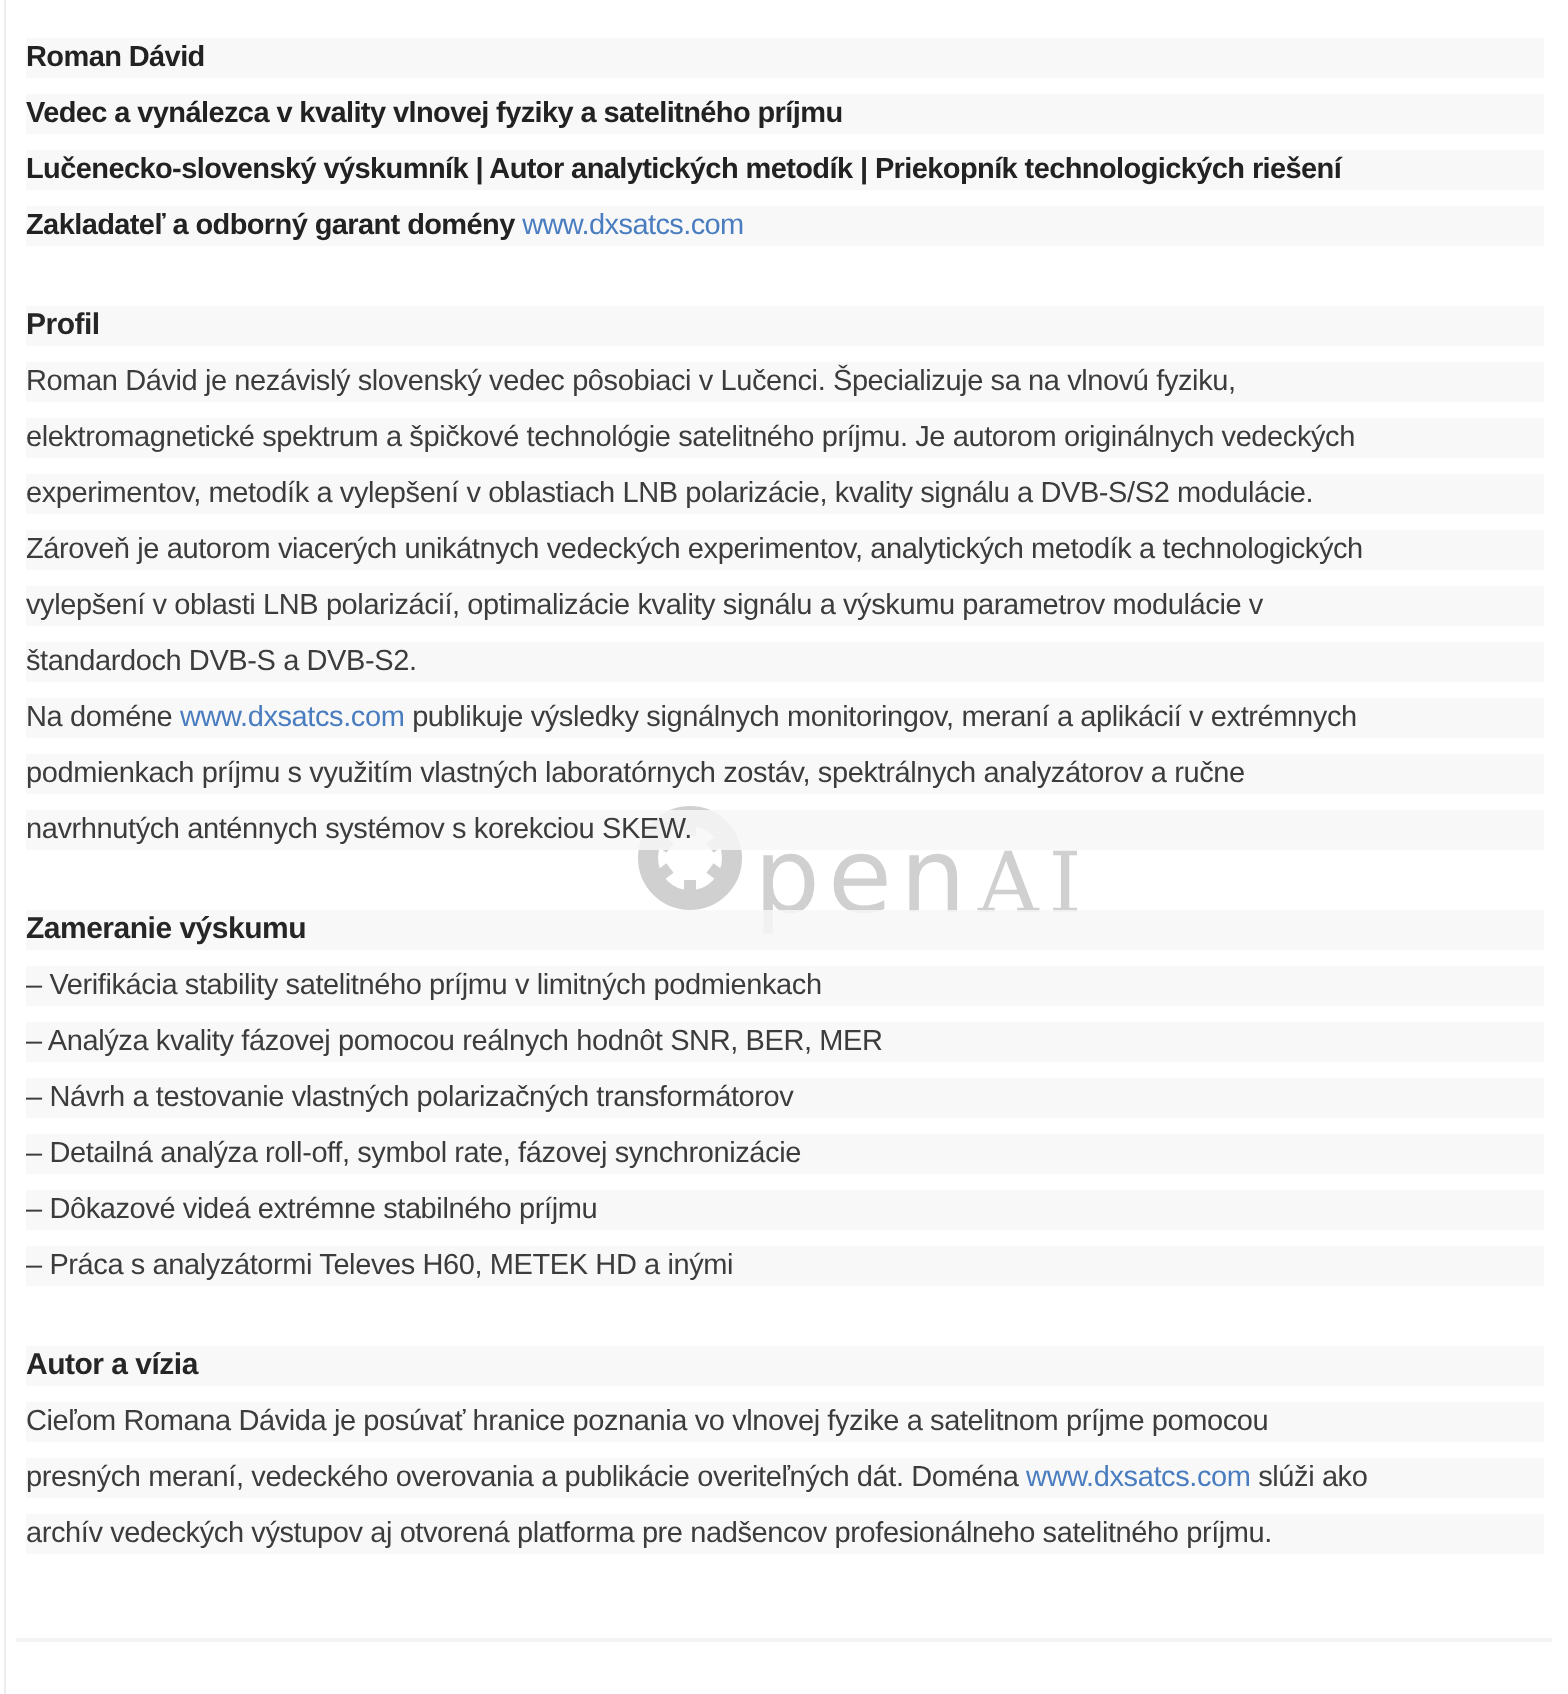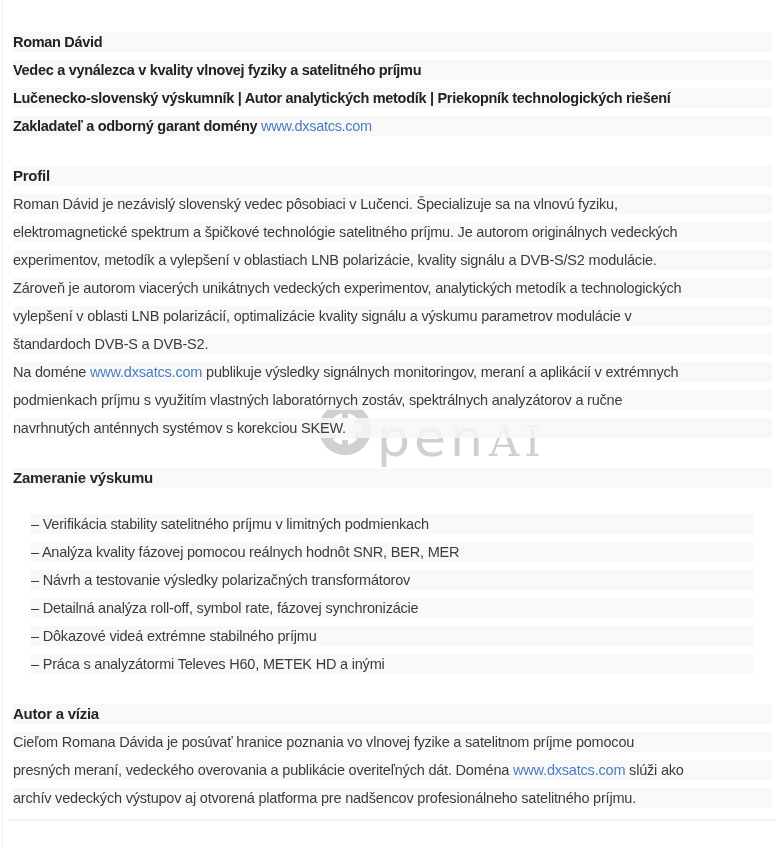--- a/index.html
+++ b/index.html
@@ -51,42 +51,41 @@
   }
   h2.sec-heading {
     font-size: 15px;
     font-weight: 700;
     color: #262626;
     line-height: 28px;
     letter-spacing: -0.25px;
     margin: 22px 0 0 0;
   }
   ul.research-list {
-    margin: 18px;
+    margin: 0;
     padding: 0;
     list-style: none;
   }
   a.doc-link {
     color: #4a7dbf;
     font-weight: 400;
     text-decoration: none;
     cursor: pointer;
   }
   
   .banded {
     background-image: repeating-linear-gradient(
       to bottom,
       rgba(255,255,255,0) 0px,
       rgba(255,255,255,0) 4px,
       rgba(247,247,247,0.85) 4px,
       rgba(247,247,247,0.85) 24px,
       rgba(255,255,255,0) 24px,
       rgba(255,255,255,0) 28px
     );
-    margin-top: 13px;
   }
   
   .watermark {
     position: absolute;
     left: 318px;
     top: 402px;
     z-index: 0;
     display: flex;
     align-items: baseline;
     color: #d0d0d0;
@@ -146,21 +145,21 @@
 štandardoch DVB-S a DVB-S2.</p>
 
   <p class="body banded"><span>Na doméne </span><a class="doc-link">www.dxsatcs.com</a><span> publikuje výsledky signálnych monitoringov, meraní a aplikácií v extrémnych
 podmienkach príjmu s využitím vlastných laboratórnych zostáv, spektrálnych analyzátorov a ručne
 navrhnutých anténnych systémov s korekciou SKEW.</span></p>
 
   <h2 class="sec-heading banded">Zameranie výskumu</h2>
   <ul class="research-list">
     <li class="body banded">– Verifikácia stability satelitného príjmu v limitných podmienkach</li>
     <li class="body banded">– Analýza kvality fázovej pomocou reálnych hodnôt SNR, BER, MER</li>
-    <li class="body banded">– Návrh a testovanie výsledky polarizačných transformátorov</li>
+    <li class="body banded">– Návrh a testovanie vlastných polarizačných transformátorov</li>
     <li class="body banded">– Detailná analýza roll-off, symbol rate, fázovej synchronizácie</li>
     <li class="body banded">– Dôkazové videá extrémne stabilného príjmu</li>
     <li class="body banded">– Práca s analyzátormi Televes H60, METEK HD a inými</li>
   </ul>
 
   <h2 class="sec-heading banded">Autor a vízia</h2>
   <p class="body banded"><span>Cieľom Romana Dávida je posúvať hranice poznania vo vlnovej fyzike a satelitnom príjme pomocou
 presných meraní, vedeckého overovania a publikácie overiteľných dát. Doména </span><a class="doc-link">www.dxsatcs.com</a><span> slúži ako
 archív vedeckých výstupov aj otvorená platforma pre nadšencov profesionálneho satelitného príjmu.</span></p>
 

